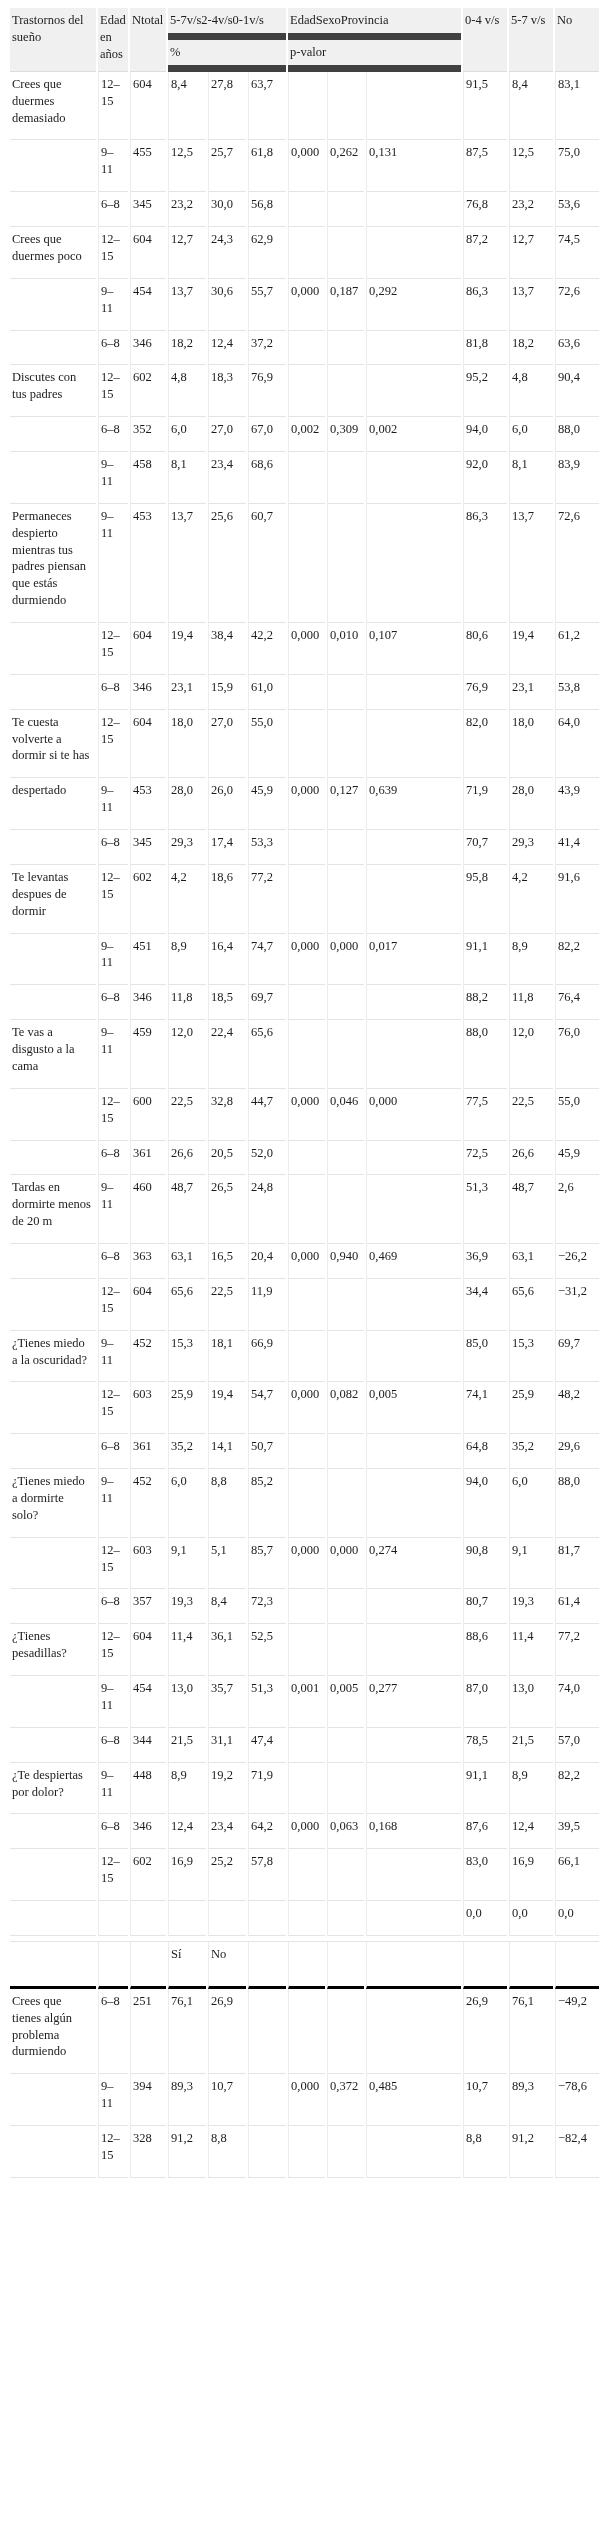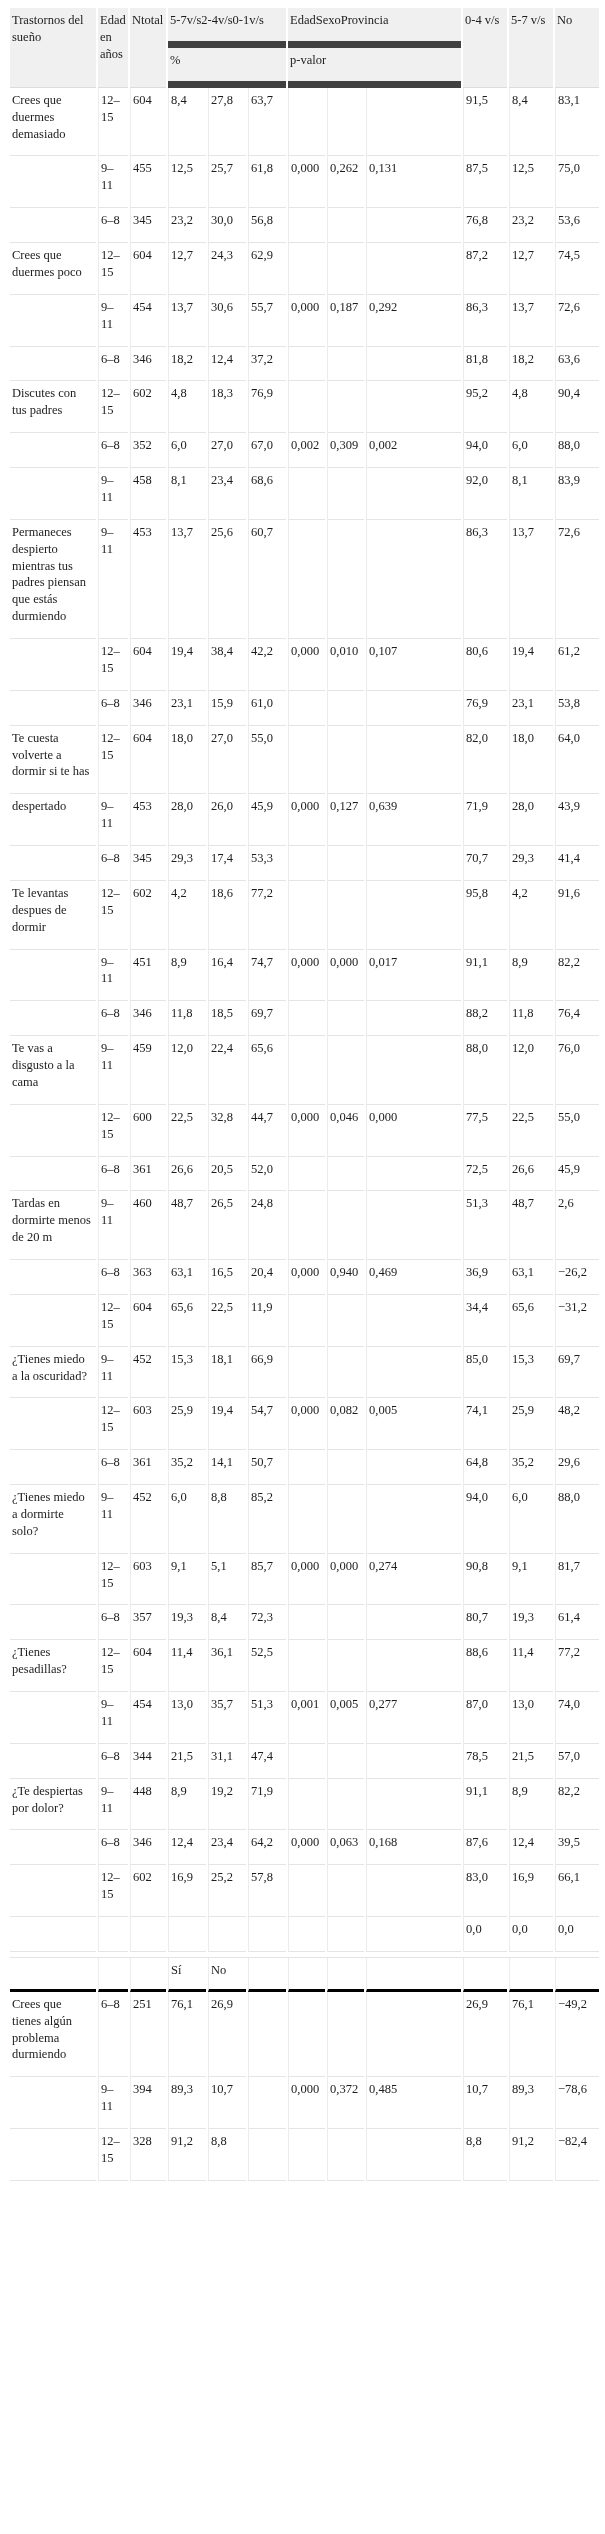--- a/index.html
+++ b/index.html
@@ -31,41 +31,41 @@
   th, td {
     vertical-align: top;
     text-align: left;
     font-weight: normal;
     padding: 4px 3px 13px 2px;
     overflow: hidden;
   }
   thead th {
     background: #f0f0f0;
     border-bottom: 1px solid #dcdcdc;
-    padding-bottom: 12px;
+    padding-bottom: 4px;
   }
   thead th.grp {
     border-bottom: 7px solid #404040;
   }
   tbody td {
     border-bottom: 1px solid #e4e4e4;
     border-left: 1px solid #ececec;
   }
   tbody td:first-child {
     border-left: none;
   }
   tr.separator-row td {
     border-left: none;
     height: 5px;
     padding: 0;
     border-bottom: 1px solid #e4e4e4;
   }
   tr.si-no-row td {
     border-bottom: 3px solid #000000;
-    padding-bottom: 10px;
+    padding-bottom: 23px;
   }
 </style>
 </head>
 <body>
 
 <table>
   <colgroup>
     <col class="c-question">
       <col class="c-age">
       <col class="c-n">

